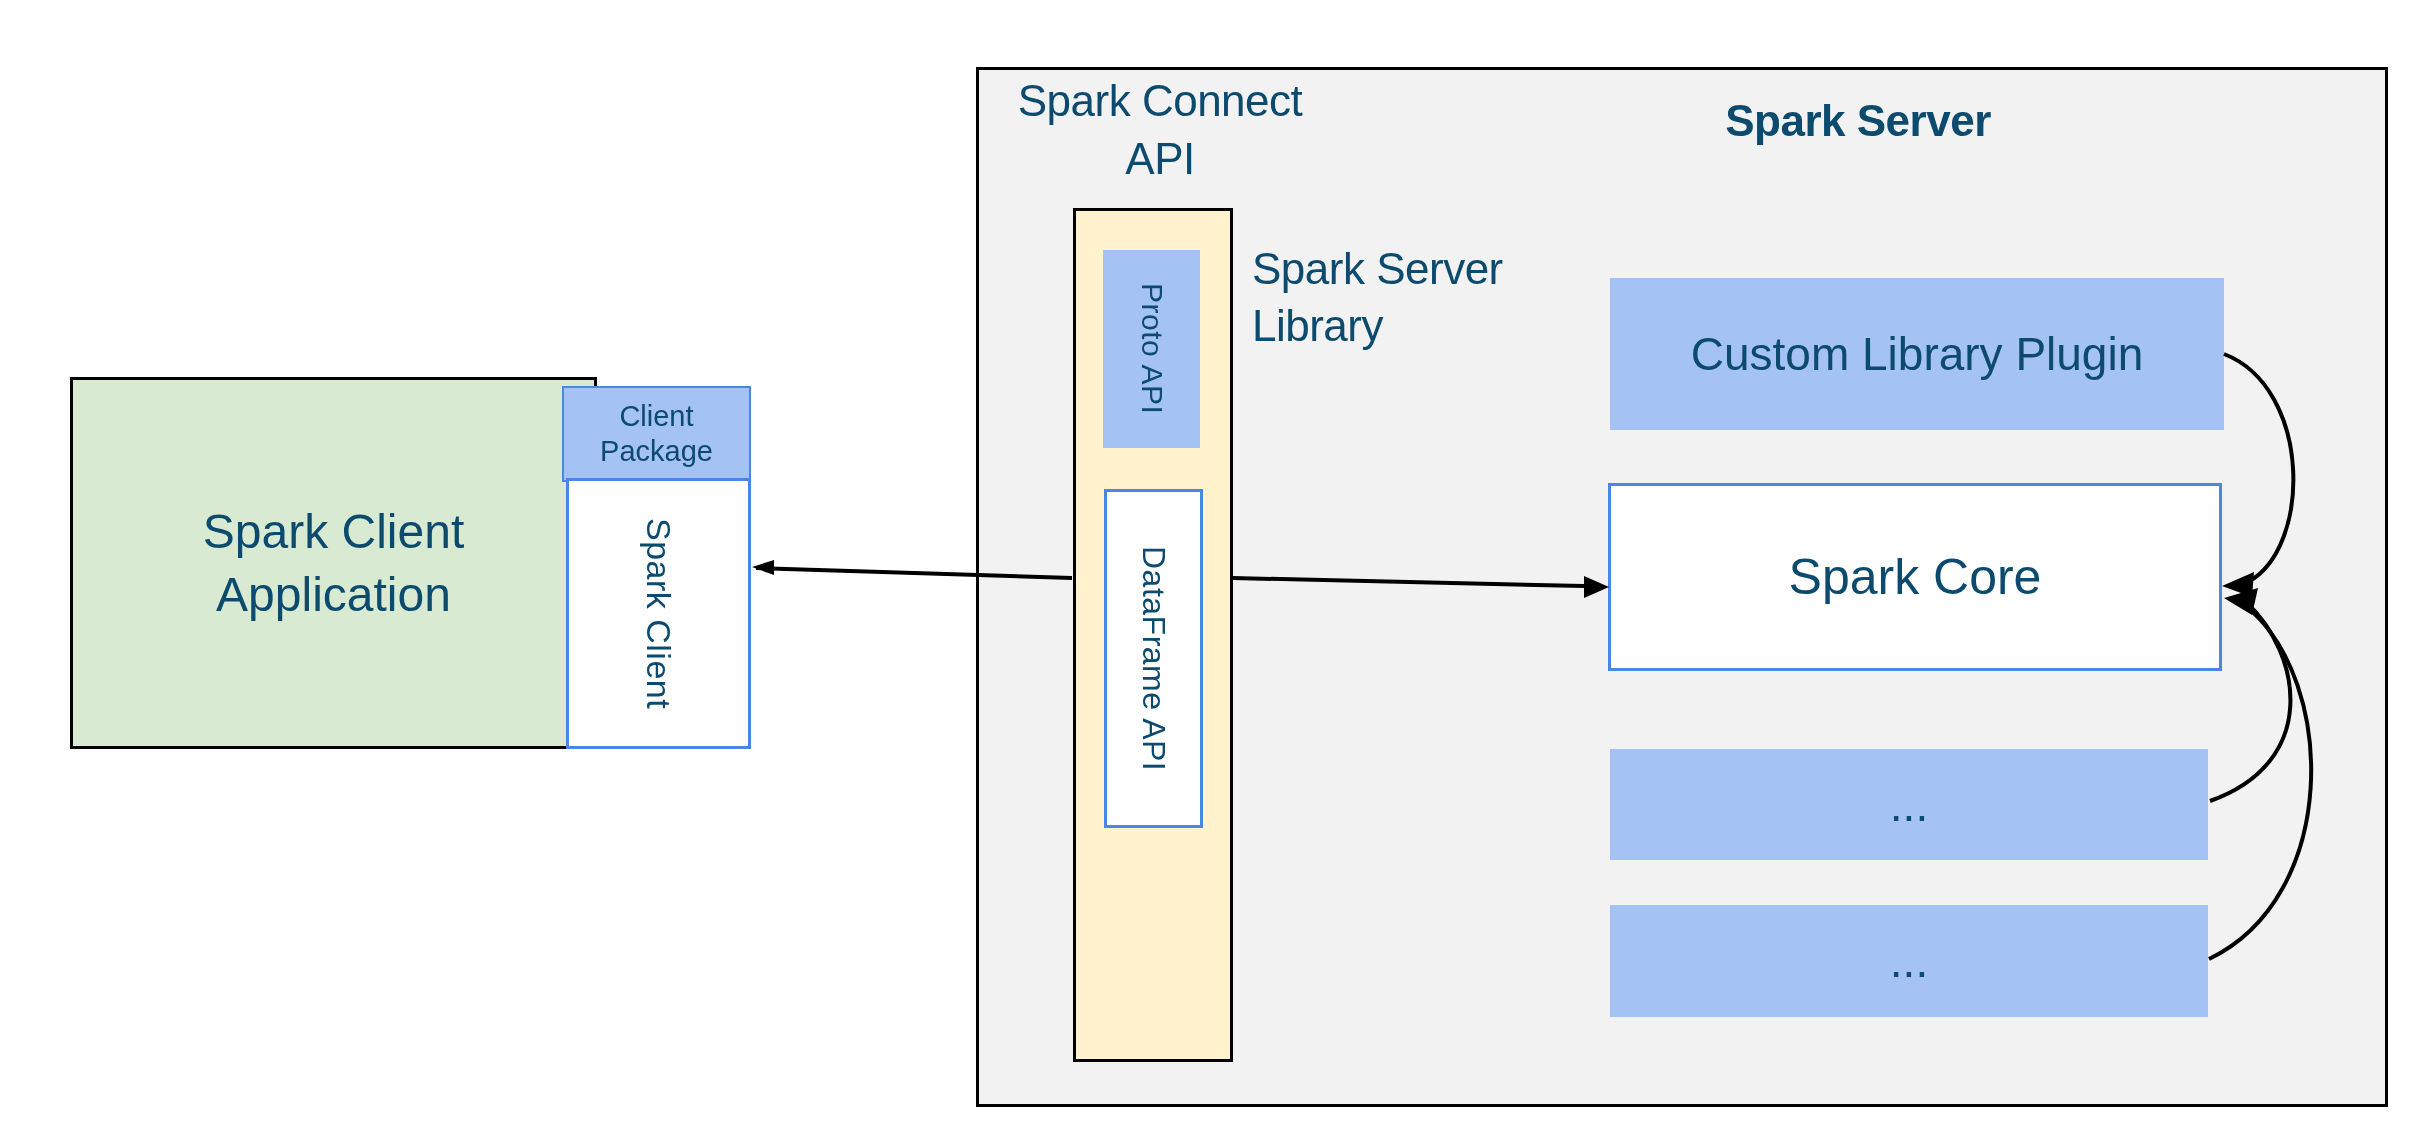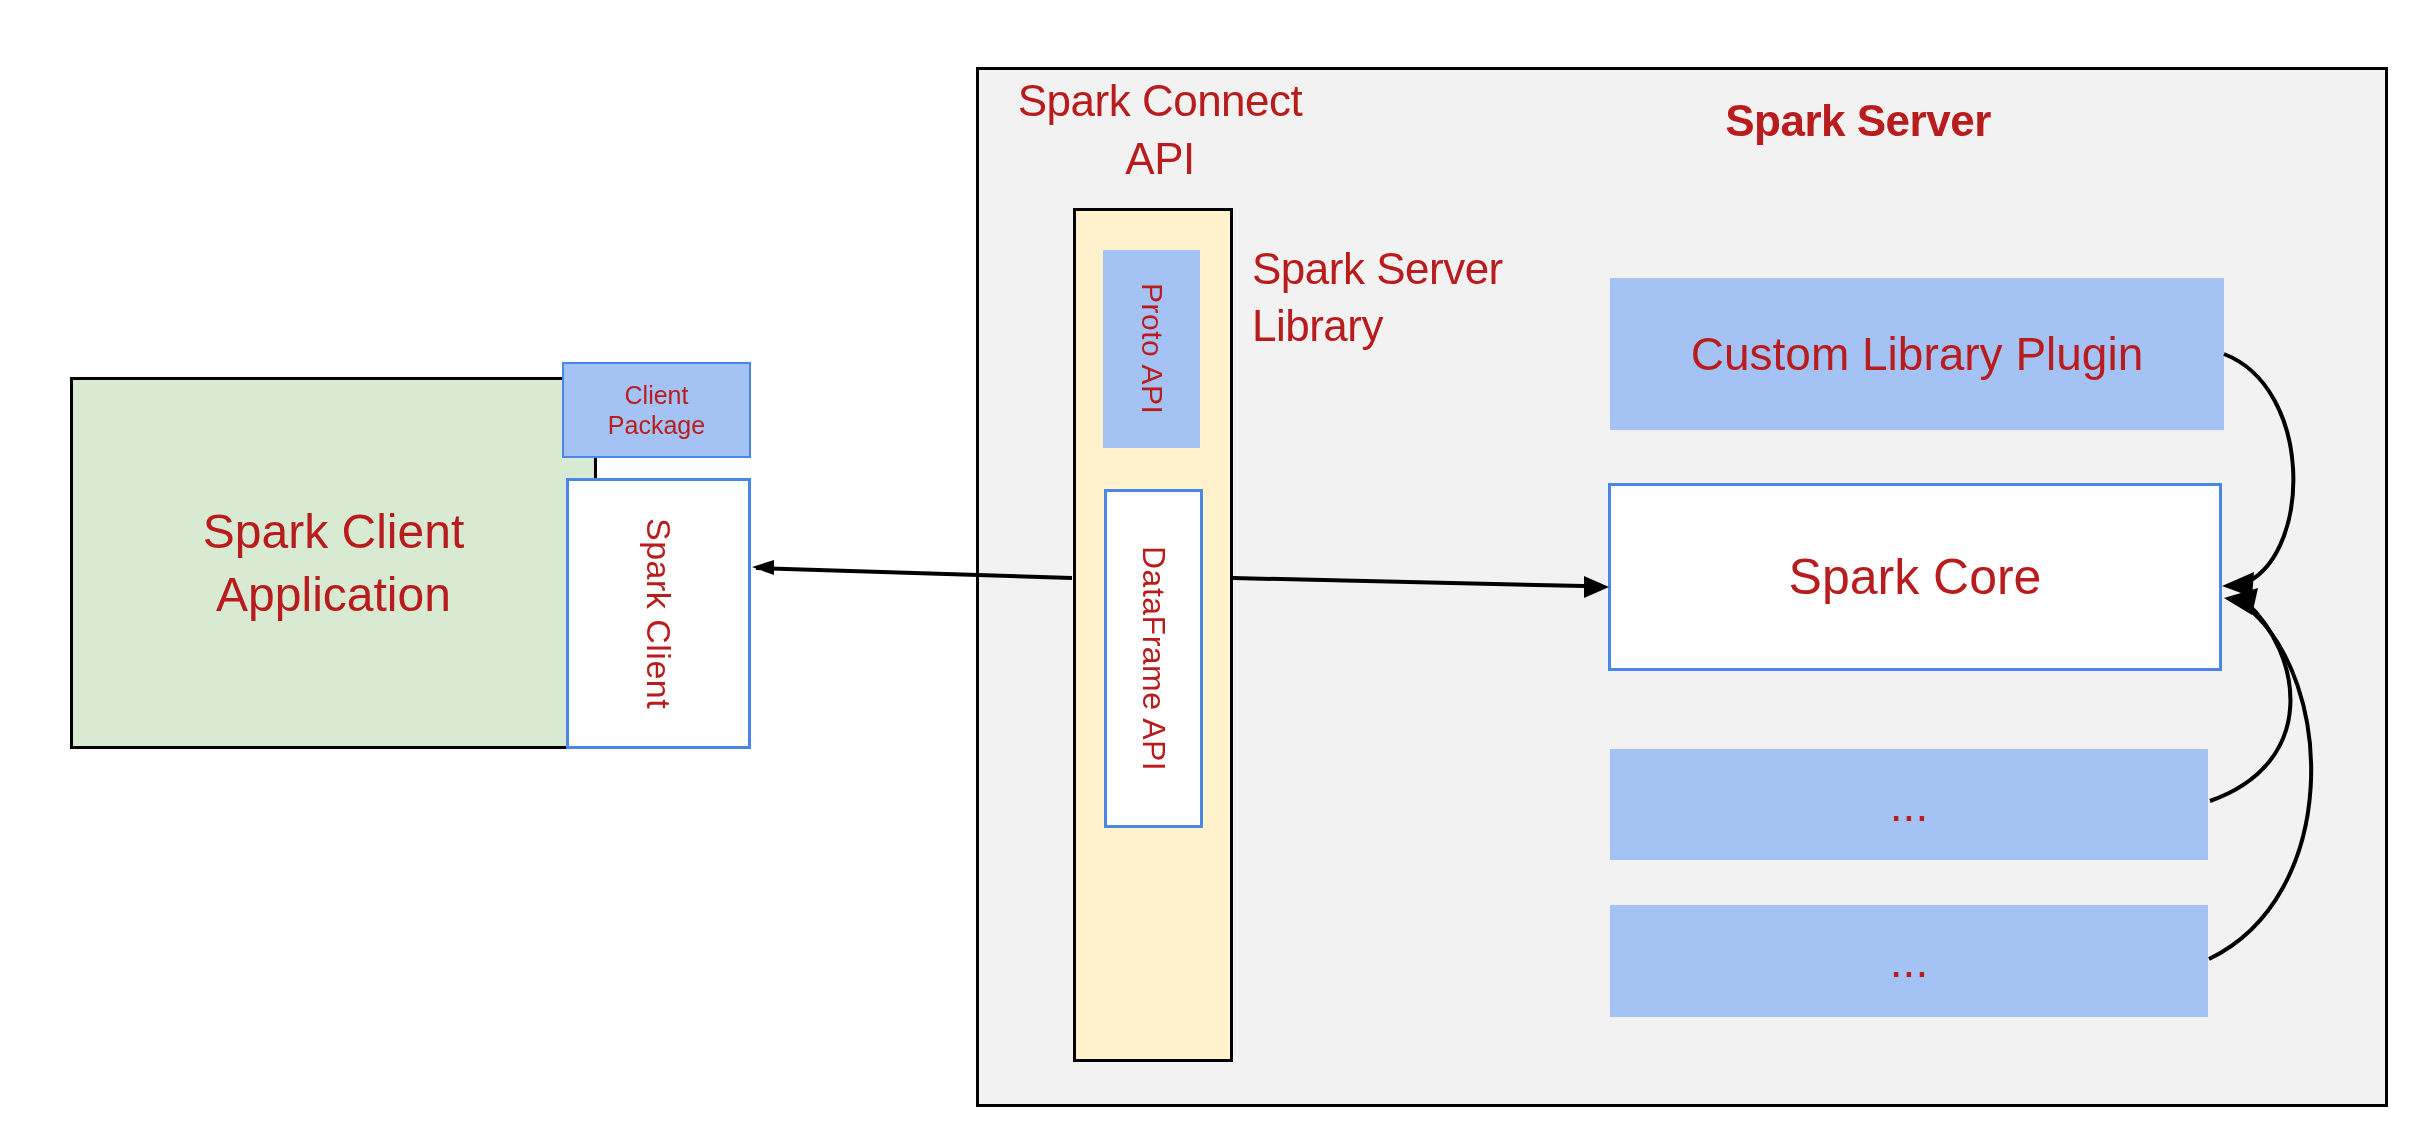--- a/index.html
+++ b/index.html
@@ -1,21 +1,21 @@
 <!DOCTYPE html>
 <html style="--blue-fill: #a4c2f4; --blue-border: #4a86e8; --green-fill: #d9ead3; --cream-fill: #fff2cc; --panel-fill: #f2f2f2; --line-color: #000000;"><head>
 <meta charset="utf-8">
 <style>
   html,body{margin:0;padding:0;background:#ffffff;}
   #canvas{
     position:relative;
     width:2435px;height:1135px;
     background:#ffffff;
     font-family:"Liberation Sans", sans-serif;
-    color:#b91c1c;
+    color:#0c4a6e;
     overflow:hidden;
     border-radius:24px;
   }
   .box{
     position:absolute;
     box-sizing:border-box;
     display:flex;
     align-items:center;
     justify-content:center;
     text-align:center;
@@ -40,24 +40,24 @@
     font-size:48px;line-height:1.32;
     z-index:2;
   }
   #connect-panel{
     left:976px;top:67px;width:1412px;height:1040px;
     background:var(--panel-fill);
     border:3px solid var(--line-color);
     z-index:1;
   }
   #client-package-box{
-    left:562px;top:362px;width:189px;height:96px;
+    left:562px;top:386px;width:189px;height:96px;
     background:var(--blue-fill);
     border:2px solid var(--blue-border);
-    font-size:25px;line-height:1.2;
+    font-size:29px;line-height:1.2;
     z-index:3;
   }
   #spark-client-box{
     left:566px;top:478px;width:185px;height:271px;
     background:#ffffff;
     border:3px solid var(--blue-border);
     font-size:34px;
     z-index:3;
   }
   #connect-api-label{

